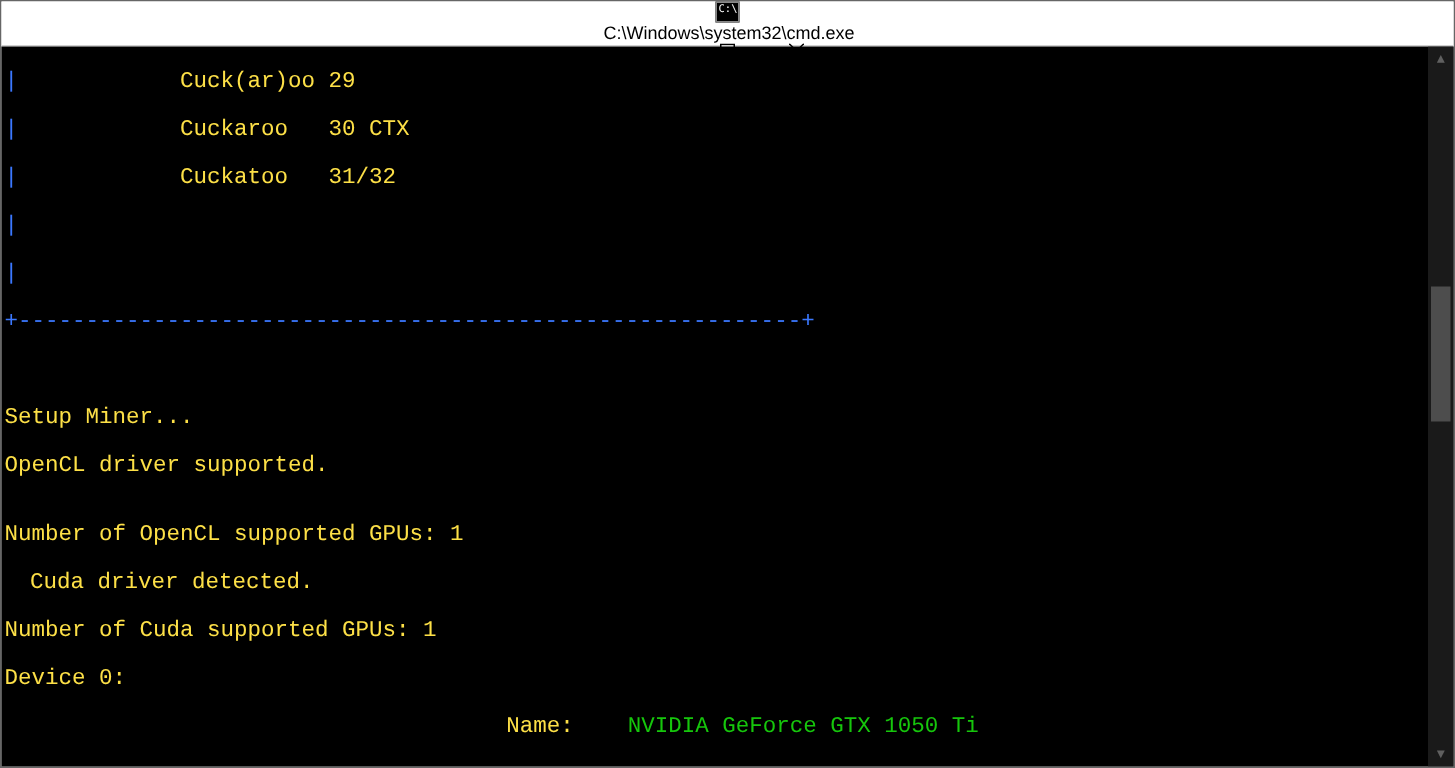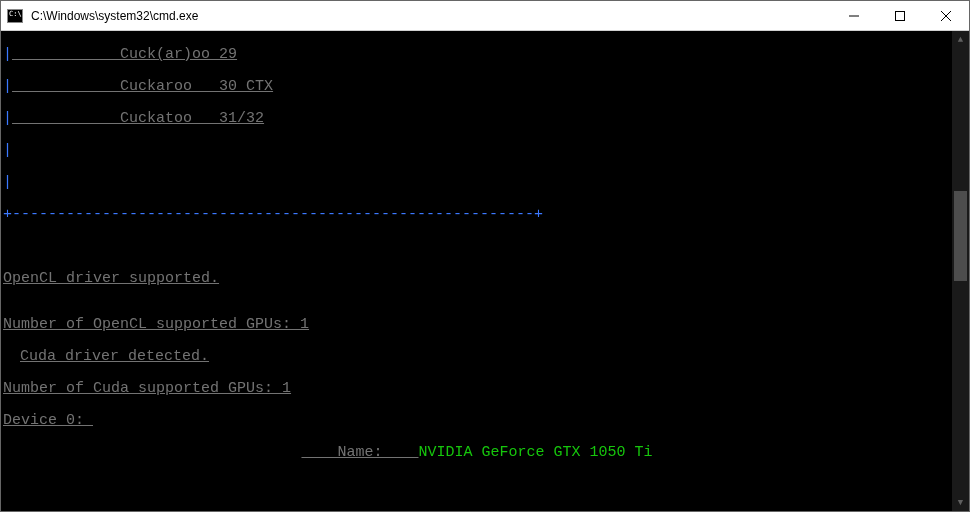--- a/index.html
+++ b/index.html
@@ -1,33 +1,33 @@
 <!DOCTYPE html>
 <html><head>
 <meta charset="utf-8">
 <style>
   * { margin: 0; padding: 0; box-sizing: border-box; }
   html, body { width: 970px; height: 512px; overflow: hidden; font-family: "Segoe UI", Tahoma, sans-serif; background: #fff; }
   .window { width: 970px; height: 512px; display: flex; flex-direction: column; border: 1px solid #666; }
-  .titlebar { height: 30px; background: #ffffff; display: flex; align-items: center; border-bottom: 1px solid #d0d0d0; }
+  .titlebar { height: 30px; background: #ffffff; display: flex; align-items: center; border-bottom: 1px solid #d0d0d0; flex-direction: column; }
   .titlebar .icon-box { width: 28px; display: flex; align-items: center; justify-content: center; }
   .cmd-icon { width: 16px; height: 14px; background: #000; border: 1px solid #888; position: relative; }
   .cmd-icon::before { content: "C:\\"; position: absolute; top: 0; left: 1px; color: #fff; font-size: 7px; font-family: Consolas, monospace; }
   .titlebar .title { flex: 1; font-size: 12px; color: #000; padding-left: 2px; }
   .titlebar .buttons { display: flex; height: 100%; }
   .titlebar .btn { width: 46px; display: flex; align-items: center; justify-content: center; cursor: pointer; }
   .titlebar .btn svg { width: 10px; height: 10px; }
   .console { flex: 1; background: #000000; color: #cccccc; font-family: Consolas, "Courier New", monospace; font-size: 15px; line-height: 16px; white-space: pre; padding: 0; position: relative; overflow: hidden; }
   .console-inner { position: absolute; top: 0; left: 2px; right: 18px; }
   .scrollbar { position: absolute; top: 0; right: 0; width: 17px; height: 100%; background: #1a1a1a; }
   .scrollbar .thumb { position: absolute; top: 160px; left: 2px; width: 13px; height: 90px; background: #4d4d4d; }
   .scrollbar .arrow { position: absolute; left: 0; width: 17px; height: 17px; display: flex; align-items: center; justify-content: center; color: #606060; font-size: 9px; }
   .scrollbar .arrow.up { top: 0; }
   .scrollbar .arrow.down { bottom: 0; }
-  .c-white  { color: #737373; text-decoration: underline; }
+  .c-white  { color: #fde047; }
   .c-blue   { color: #3b78ff; }
   .c-green  { color: #16c60c; }
 </style>
 </head>
 <body>
 
 <div class="window">
 
   <div class="titlebar">
     <div class="icon-box">
@@ -56,20 +56,21 @@
 
   <div class="console">
     <div class="console-inner">
 <span class="c-blue" style="display: block;"><span>|</span><span class="c-white">            Cuck(ar)oo 29</span></span>
 <span class="c-blue" style="display: block;"><span>|</span><span class="c-white">            Cuckaroo   30 CTX</span></span>
 <span class="c-blue" style="display: block;"><span>|</span><span class="c-white">            Cuckatoo   31/32</span></span>
 <span class="c-blue" style="display: block;"><span>|</span><span class="c-white"></span></span>
 <span class="c-blue" style="display: block;"><span>|</span><span class="c-white"></span></span>
 <span class="c-blue" style="display: block;">+----------------------------------------------------------+</span>
 <span style="display: block;"> </span>
+<span class="c-white" style="display: block;">Setup Miner...</span>
 <span class="c-white" style="display: block;">OpenCL driver supported.</span>
 <span class="c-white" style="display: block; margin-top: 14px;">Number of OpenCL supported GPUs: 1</span>
 <span class="c-white" style="display: block; margin-left: 17px;">Cuda driver detected.</span>
 <span class="c-white" style="display: block;">Number of Cuda supported GPUs: 1</span>
 <span class="c-white" style="display: block;">Device 0: </span>
 <span style="display: block; text-align: center;"><span class="c-white">    Name:    </span><span class="c-green">NVIDIA GeForce GTX 1050 Ti</span></span>
 
 
 
 

